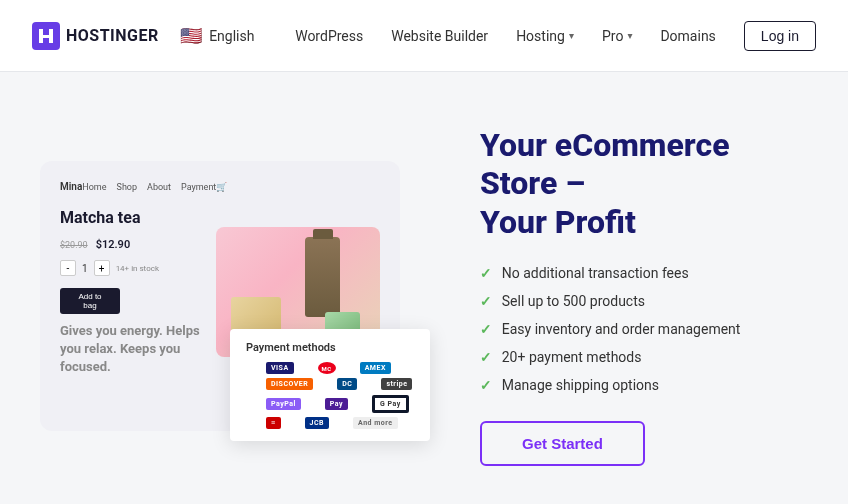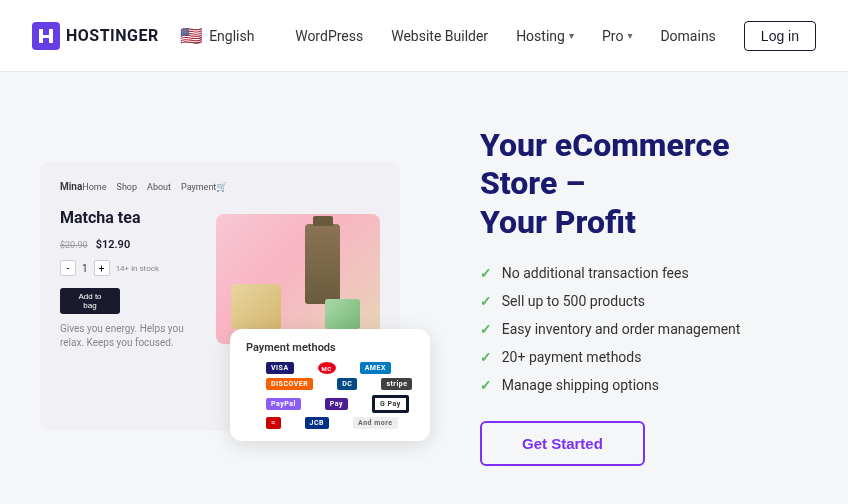--- a/index.html
+++ b/index.html
@@ -188,24 +188,25 @@
       color: #fff;
       border: none;
       padding: 4px 12px;
       border-radius: 3px;
       font-size: 8px;
       cursor: pointer;
       margin-top: 8px;
       width: 60px;
     }
     .mockup-description {
-      font-size: 10px;
+      font-size: 13px;
       color: #888;
       margin-top: 8px;
       line-height: 1.4;
+      font-weight: bold;
     }
     .mockup-product-image {
       flex: 1;
       display: flex;
       align-items: center;
       justify-content: center;
       overflow: hidden;
       border-radius: 8px;
     }
     
@@ -258,21 +259,21 @@
       bottom: 15px;
       right: 20px;
     }
 
     
     .payment-card {
       position: absolute;
       bottom: -10px;
       right: -10px;
       background: #fff;
-      border-radius: 12px;
+      border-radius: 4px;
       padding: 12px 16px;
       box-shadow: 0 4px 20px rgba(0,0,0,0.12);
       width: 200px;
     }
     .payment-card-title {
       font-size: 11px;
       font-weight: 600;
       color: #333;
       margin-bottom: 8px;
     }

